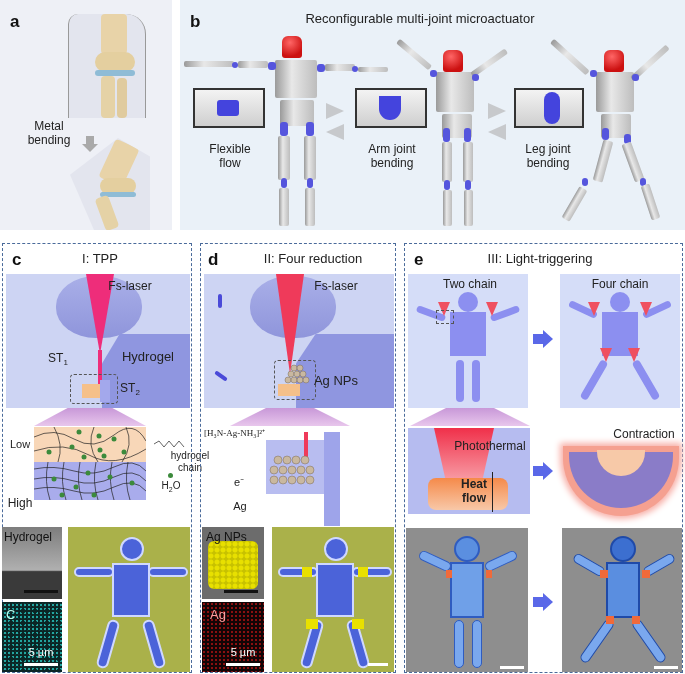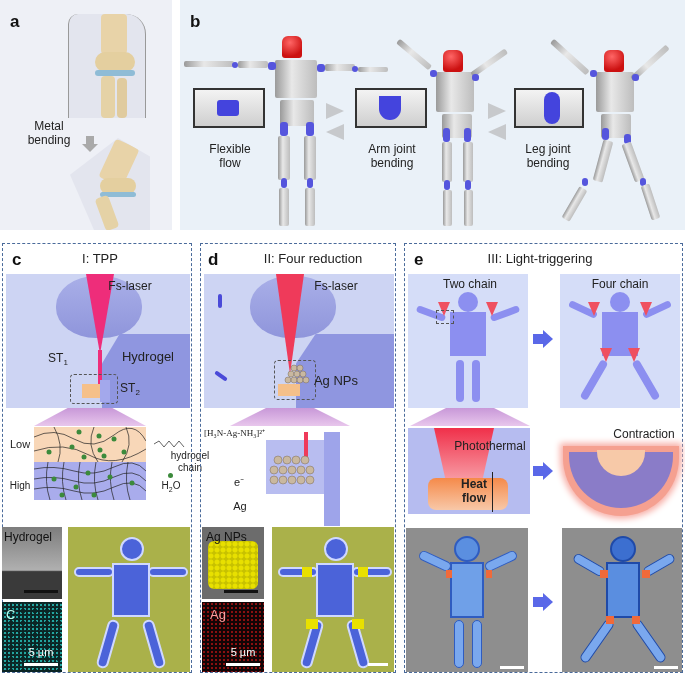--- a/index.html
+++ b/index.html
@@ -39,20 +39,21 @@
   <div class="abs" style="left:70px;top:138px;width:80px;height:92px;background:#e3e5ee;clip-path:polygon(0 40%,60% 0,100% 20%,100% 100%,30% 100%);">
     <div class="abs" style="left:36px;top:4px;width:26px;height:42px;background:#e8d3a8;border-radius:4px;transform:rotate(25deg);"></div>
     <div class="abs" style="left:30px;top:40px;width:36px;height:16px;background:#e4cf9f;border-radius:8px;"></div>
     <div class="abs" style="left:30px;top:54px;width:36px;height:5px;background:#8fbcd6;border-radius:3px;"></div>
     <div class="abs" style="left:30px;top:58px;width:14px;height:34px;background:#e5d2a6;border-radius:4px;transform:rotate(-20deg);"></div>
   </div>
 </div>
 
 <div class="abs bg-b" style="left:180px;top:0;width:505px;height:230px;">
   <div class="panel-letter" style="left:10px;top:12px;">b</div>
+  <div class="txt" style="left:110px;top:12px;width:260px;font-size:13px;">Reconfigurable multi-joint microactuator</div>
 
   <div>
     <div class="head" style="left:102px;top:36px;width:20px;height:22px;"></div>
     <div class="robot-part" style="left:95px;top:60px;width:42px;height:38px;"></div>
     <div class="robot-part" style="left:4px;top:61px;width:50px;height:6px;"></div>
     <div class="joint" style="left:52px;top:62px;width:6px;height:6px;"></div>
     <div class="robot-part" style="left:58px;top:61px;width:30px;height:7px;"></div>
     <div class="joint" style="left:88px;top:62px;width:8px;height:8px;"></div>
     <div class="joint" style="left:137px;top:64px;width:8px;height:8px;"></div>
     <div class="robot-part" style="left:145px;top:64px;width:30px;height:7px;"></div>
@@ -177,21 +178,21 @@
     <circle cx="54" cy="46" r="2.5"></circle>
       <circle cx="76" cy="50" r="2.5"></circle>
       <circle cx="20" cy="52" r="2.5"></circle>
     <circle cx="42" cy="60" r="2.5"></circle>
       <circle cx="98" cy="56" r="2.5"></circle>
       <circle cx="60" cy="68" r="2.5"></circle>
       <circle cx="28" cy="68" r="2.5"></circle>
   </g>
 </svg>
 <div class="txt" style="left:6px;top:438px;width:28px;font-size:11px;">Low</div>
-<div class="txt" style="left:6px;top:480px;width:28px;font-size:10px;">High</div>
+<div class="txt" style="left:6px;top:497px;width:28px;font-size:12px;">High</div>
 <svg class="abs" style="left:154px;top:440px;" width="34" height="8">
     <path d="M0 4 l5 -3 l5 6 l5 -6 l5 6 l5 -6 l5 6" stroke="#222" stroke-width="0.7" fill="none"></path>
   </svg>
 <div class="txt" style="left:150px;top:450px;width:40px;font-size:10px;margin-left:20px;">hydrogel chain</div>
 <div class="abs" style="left:168px;top:473px;width:5px;height:5px;border-radius:50%;background:#3c8a3c;"></div>
 <div class="txt" style="left:158px;top:480px;width:26px;font-size:10px;"><span>H</span><sub style="font-size:7px;">2</sub><span>O</span></div>
 
 <div class="abs" style="left:2px;top:527px;width:60px;height:72px;background:linear-gradient(180deg,#7d7d7d,#b0b0b0 60%,#3a3a3a 62%,#3a3a3a);"></div>
 <div class="txt" style="left:4px;top:531px;width:56px;font-size:12px;color:#111;text-align:left;">Hydrogel</div>
 <div class="scalebar dark" style="left:24px;top:590px;width:34px;"></div>

